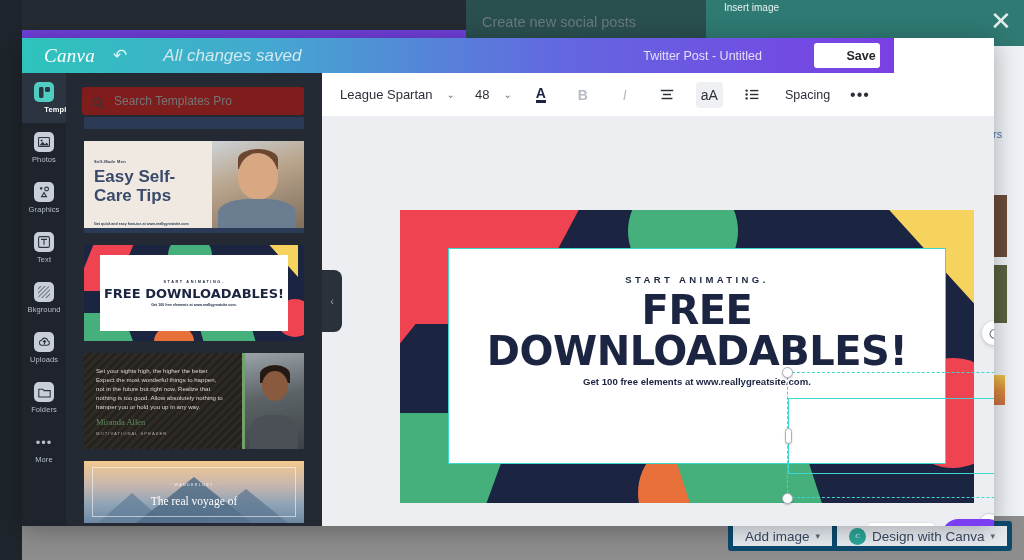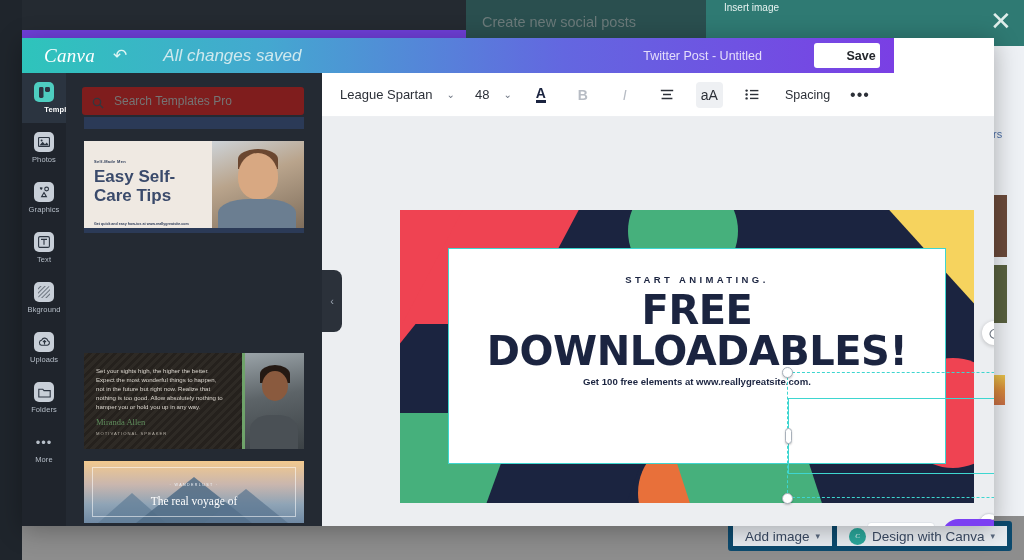--- a/index.html
+++ b/index.html
@@ -470,20 +470,34 @@
             <div class="hair"></div>
             <div class="face"></div>
             <div class="shirt"></div>
           </div>
           <div class="t1-kicker">Self-Made Men</div>
           <div class="t1-title">Easy Self-Care Tips</div>
           <div class="t1-foot">Get quick and easy how-tos at www.reallygreatsite.com</div>
           <div class="t1-bar"></div>
         </div>
 
+        <div class="tpl t2">
+          <div style="position:absolute;left:0;top:0;width:40px;height:46px;background:#ef4352;transform:skewX(-22deg);"></div>
+          <div style="position:absolute;left:84px;top:-10px;width:44px;height:40px;background:#46b07c;border-radius:50%;"></div>
+          <div style="position:absolute;right:6px;top:-6px;width:0;height:0;border-top:38px solid #f6d35e;border-left:34px solid transparent;"></div>
+          <div style="position:absolute;left:-8px;bottom:-12px;width:54px;height:40px;background:#46b07c;transform:skewX(20deg);"></div>
+          <div style="position:absolute;left:70px;bottom:-16px;width:40px;height:32px;background:#e8703a;border-radius:50%;"></div>
+          <div style="position:absolute;left:118px;bottom:-10px;width:52px;height:30px;background:#46b07c;transform:skewX(16deg);"></div>
+          <div style="position:absolute;right:-10px;bottom:4px;width:38px;height:38px;background:#ef4352;border-radius:50%;"></div>
+          <div class="t2-card">
+            <div class="t2-k">START ANIMATING.</div>
+            <div class="t2-h">FREE DOWNLOADABLES!</div>
+            <div class="t2-s">Get 100 free elements at www.reallygreatsite.com.</div>
+          </div>
+        </div>
 
         <div class="tpl t3">
           <div class="t3-quote">Set your sights high, the higher the better. Expect the most wonderful things to happen, not in the future but right now. Realize that nothing is too good. Allow absolutely nothing to hamper you or hold you up in any way.</div>
           <div class="t3-name">Miranda Allen</div>
           <div class="t3-role">MOTIVATIONAL SPEAKER</div>
           <div class="t3-photo">
             <div class="t3-hair"></div>
             <div class="t3-face"></div>
             <div class="t3-body"></div>
           </div>

